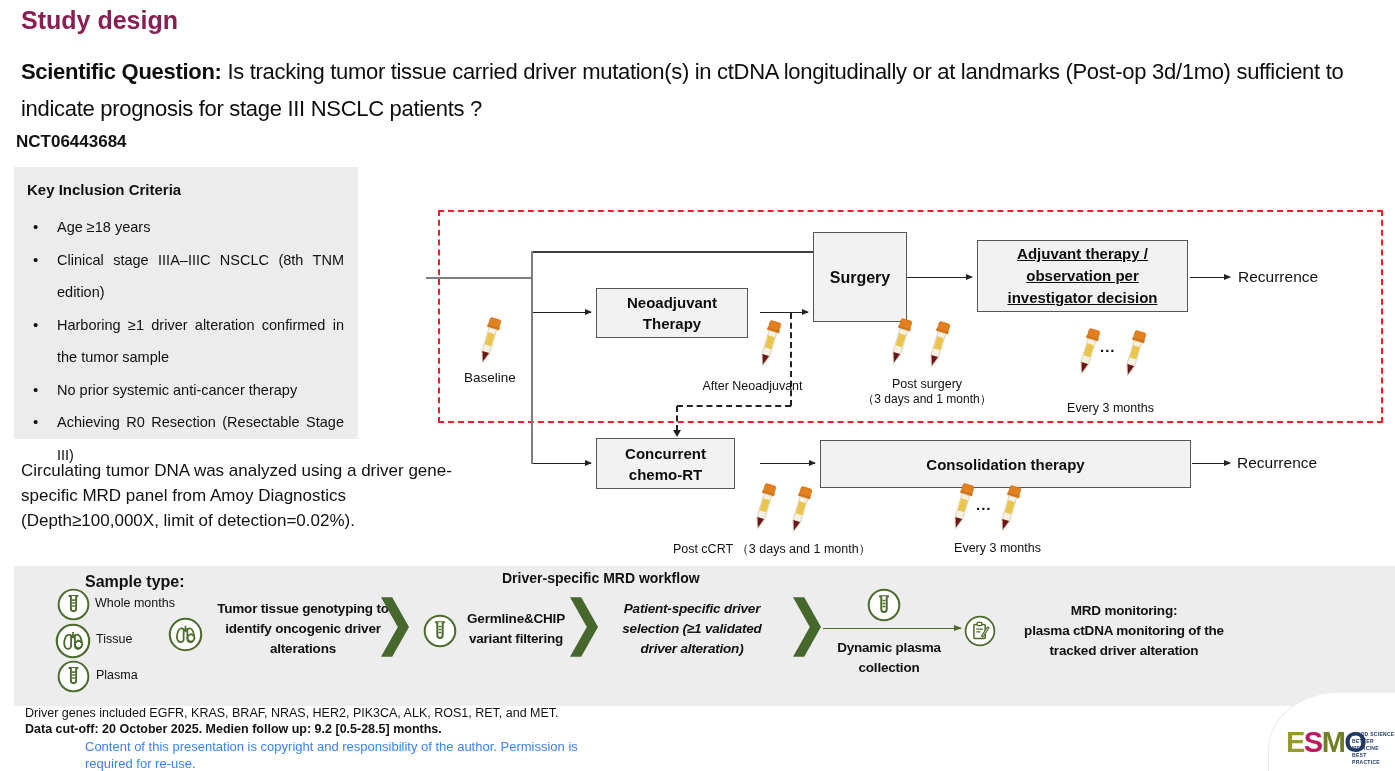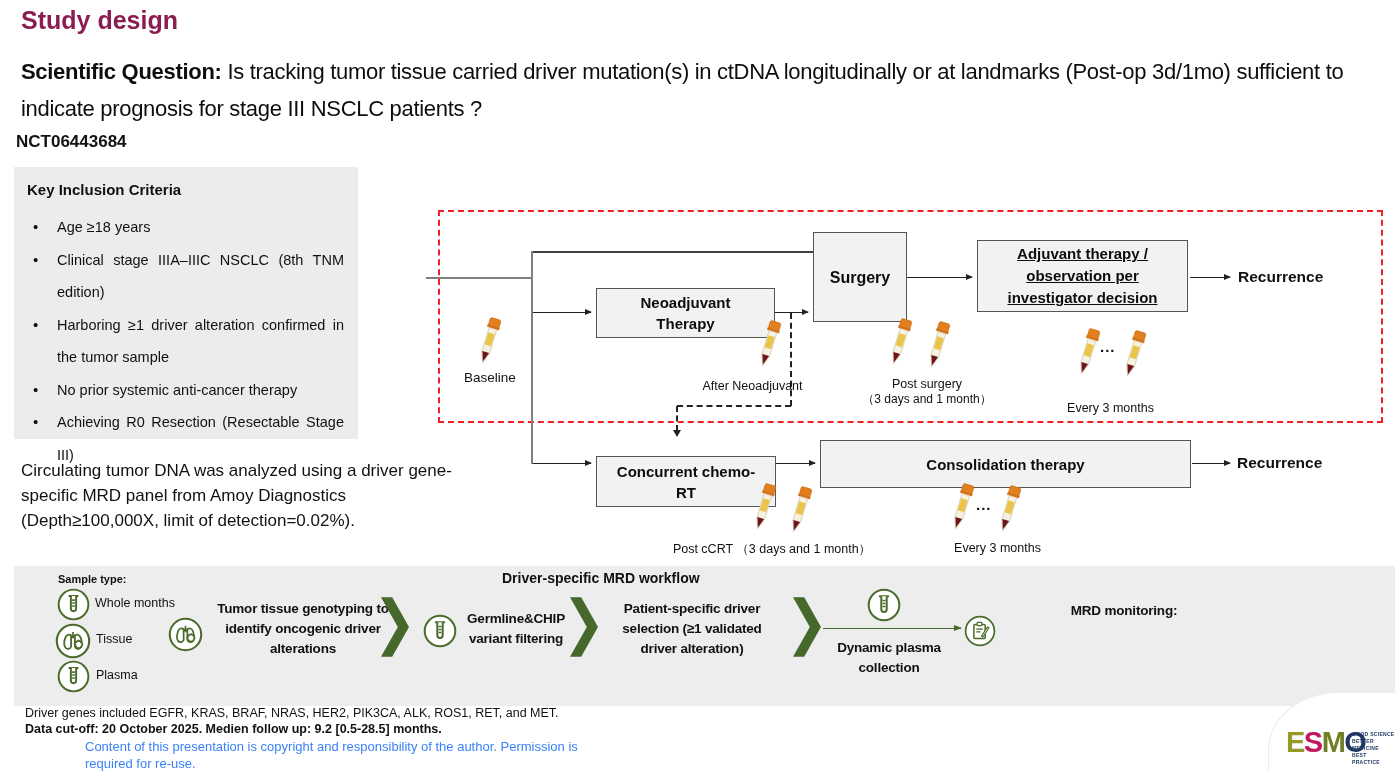--- a/index.html
+++ b/index.html
@@ -37,40 +37,40 @@
   .garrow { height:0; border-top:1.7px solid #4a6b2a; }
   .garrow::after { content:""; position:absolute; right:-1px; top:-4.4px; width:0; height:0;
     border-left:8px solid #4a6b2a; border-top:3.5px solid transparent; border-bottom:3.5px solid transparent; }
   .dash-v { border-left:2px dashed #222; }
   .dash-h { border-top:2px dashed #222; }
   .head-down { width:0; height:0; border-left:4.5px solid transparent; border-right:4.5px solid transparent; border-top:7px solid #222; }
 
   
   .fbox { background:#f2f2f2; border:1.5px solid #565656; display:flex; align-items:center; justify-content:center;
     text-align:center; font-weight:bold; font-size:15px; line-height:21px; color:#0d0d0d; }
-  .bx-neo { left:596px; top:288px; width:179px; height:50px; }
+  .bx-neo { left:596px; top:288px; width:152px; height:50px; }
   .bx-neo span { width:118px; }
   .bx-surg { left:813px; top:232px; width:94px; height:90px; font-size:16px; }
   .bx-adj { left:977px; top:240px; width:211px; height:72px; line-height:22px; }
   .bx-adj span { width:192px;text-decoration:underline; }
-  .bx-ccrt { left:596px; top:456px; width:180px; height:51px; }
+  .bx-ccrt { left:596px; top:438px; width:139px; height:51px; }
   .bx-ccrt span { width:150px; }
   .bx-cons { left:820px; top:440px; width:371px; height:48px; }
 
-  .recur { font-size:15.5px; font-weight:bold; }
+  .recur { font-size:15.5px; font-weight:normal; }
 
   .tlabel { font-size:12.5px; color:#111; text-align:center; }
   .dots { font-size:15px; font-weight:bold; letter-spacing:1px; }
   .tube { width:24px; height:49px; transform:rotate(17deg); }
   .tube svg { width:24px; height:49px; display:block; }
 
   
   .band { left:14px; top:566px; width:1381px; height:140px; background:#ededed; }
   .band-title { left:502px; top:570px; font-size:14px; font-weight:bold; }
-  .sample-label { left:58px; top:573px; font-size:11px; font-weight:bold; }
+  .sample-label { left:85px; top:573px; font-size:16px; font-weight:bold; }
   .leg-label { font-size:12.5px; }
   .step-text { font-size:13.5px; font-weight:bold; line-height:20px; text-align:center; letter-spacing:-0.2px; }
   .cicon svg { display:block; }
   .chev svg { display:block; }
 
   
   .f-genes { left:25px; top:706px; font-size:12.5px; }
   .f-cutoff { left:25px; top:722px; font-size:12.5px; font-weight:bold; }
   .f-pink1 { left:85px; top:739px; font-size:13px; color:#3b82f6; }
   .f-pink2 { left:85px; top:756px; font-size:13px; color:#3b82f6; }
@@ -287,40 +287,41 @@
       <svg width="34" height="34">
         <use href="#sym-circle-tube"></use>
       </svg>
     </div>
   <div class="abs step-text" style="left:460px;top:609px;width:112px;">Germline&amp;CHIP variant filtering</div>
   <div class="abs chev" style="left:570px;top:596px;">
       <svg width="28" height="62">
         <use href="#sym-chevron"></use>
       </svg>
     </div>
-  <div class="abs step-text" style="left:612px;top:599px;width:160px;">Patient-specific driver selection (≥1 validated driver alteration)</div>
+  <div class="abs step-text" style="left:612px;top:599px;width:160px;font-style:italic;">Patient-specific driver selection (≥1 validated driver alteration)</div>
   <div class="abs chev" style="left:793px;top:596px;">
       <svg width="28" height="62">
         <use href="#sym-chevron"></use>
       </svg>
     </div>
   <div class="abs cicon" style="left:867px;top:588px;">
       <svg width="34" height="34">
         <use href="#sym-circle-tube"></use>
       </svg>
     </div>
   <div class="abs garrow" style="left:823px;top:628px;width:138px;"></div>
   <div class="abs step-text" style="left:831px;top:638px;width:116px;">Dynamic plasma collection</div>
   <div class="abs cicon" style="left:964px;top:615px;">
       <svg width="32" height="32">
         <use href="#sym-circle-clip"></use>
       </svg>
     </div>
   <div class="abs step-text" style="left:1010px;top:601px;width:228px;">
     <div>MRD monitoring:</div>
+    <div>plasma ctDNA monitoring of the tracked driver alteration</div>
   </div>
 
   <div class="abs f-genes">Driver genes included EGFR, KRAS, BRAF, NRAS, HER2, PIK3CA, ALK, ROS1, RET, and MET.</div>
   <div class="abs f-cutoff">Data cut-off: 20 October 2025. Medien follow up: 9.2 [0.5-28.5] months.</div>
   <div class="abs f-pink1">Content of this presentation is copyright and responsibility of the author. Permission is</div>
   <div class="abs f-pink2">required for re-use.</div>
 
   <div class="abs logo-card"></div>
   <div class="abs logo-word"><span class="lg-e">E</span><span class="lg-s">S</span><span class="lg-m">M</span><span class="lg-o">O</span></div>
   <div class="abs logo-tag">

